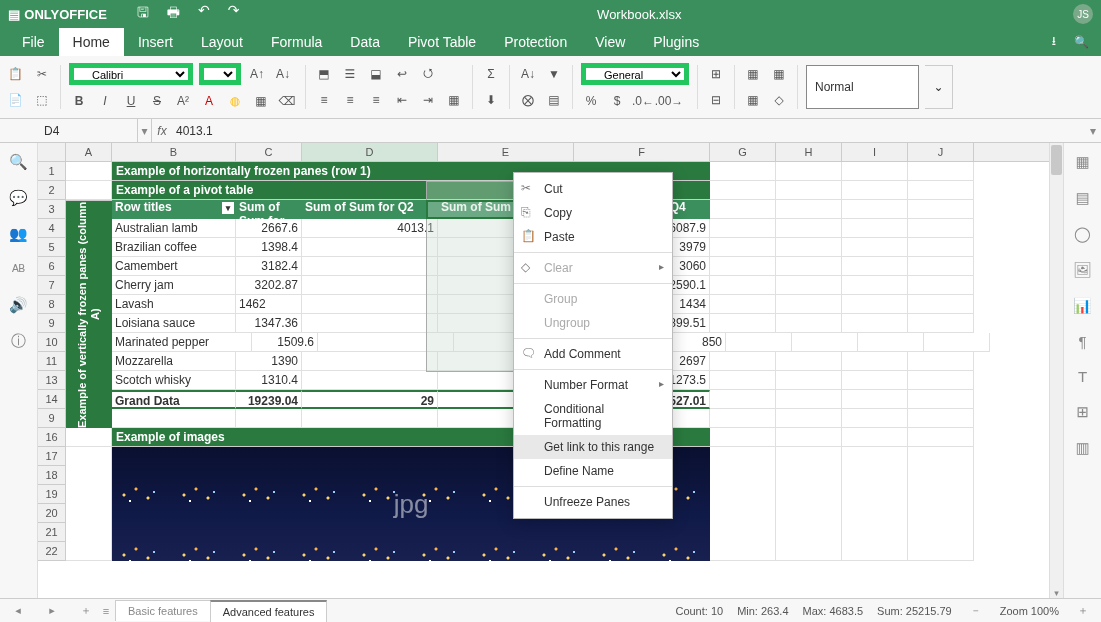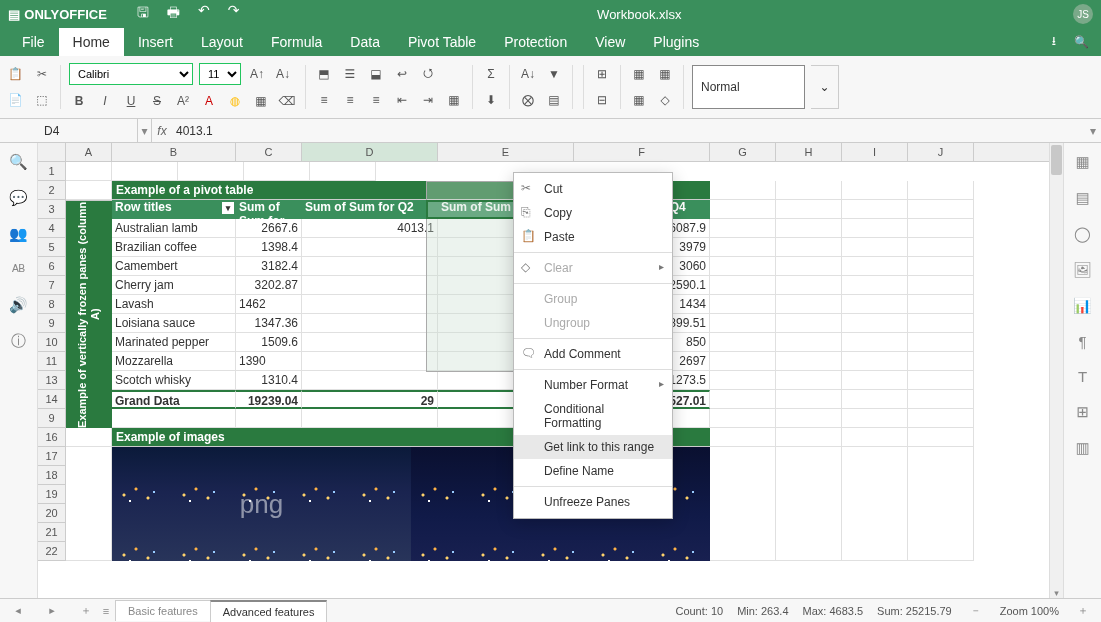--- a/index.html
+++ b/index.html
@@ -13,21 +13,21 @@
 .menubar { height:28px; background:#3a8f5c; color:#fff; display:flex; align-items:stretch; padding-left:8px; }
 .menubar .tab { padding:0 14px; display:flex; align-items:center; font-size:14px; cursor:pointer; }
 .menubar .tab.active { background:#fff; color:#333; }
 .menubar .spacer { flex:1; }
 .menubar .right { display:flex; gap:18px; align-items:center; padding-right:12px; }
 .ribbon { height:63px; background:#f7f7f7; border-bottom:1px solid #ccc; display:flex; align-items:center; padding:0 6px; gap:6px; }
 .ribbon .group { display:flex; flex-direction:column; gap:6px; }
 .ribbon .row { display:flex; gap:6px; align-items:center; }
 .ribbon .btn { width:20px; height:20px; display:flex; align-items:center; justify-content:center; color:#555; cursor:pointer; }
 .ribbon .sep { width:1px; height:44px; background:#ddd; margin:0 2px; }
-.ribbon select,.namebox select,.font-sel { height:22px; border:1px solid #22c55e; background:#fff; font-size:11px; padding:0 4px; }
+.ribbon select,.namebox select,.font-sel { height:22px; border:5px solid #22c55e; background:#fff; font-size:11px; padding:0 14px; }
 .cellstyle { width:113px; height:44px; border:1px solid #888; display:flex; align-items:center; padding:0 8px; background:#fff; }
 .styledrop { width:28px; height:44px; border:1px solid #ccc; border-left:none; display:flex; align-items:center; justify-content:center; }
 .namebox { height:24px; border-bottom:1px solid #ccc; display:flex; align-items:center; background:#f7f7f7; }
 .namebox .cellref { width:100px; padding:0 6px; border-right:1px solid #ccc; height:100%; display:flex; align-items:center; }
 .namebox .drop { width:14px; text-align:center; border-right:1px solid #ccc; height:100%; display:flex; align-items:center; justify-content:center;color:#888;}
 .namebox .fx { width:20px; text-align:center; font-style:italic; color:#666; }
 .namebox .formula { flex:1; padding:0 4px; }
 .namebox .fdrop { width:16px; text-align:center;color:#888; }
 .workspace { display:flex; height:calc(622px - 28px - 28px - 63px - 24px - 24px); }
 .leftpanel,.rightpanel { width:38px; background:#f7f7f7; display:flex; flex-direction:column; align-items:center; gap:18px; padding-top:10px; }
@@ -174,20 +174,31 @@
       <div class="row">
         <span class="btn">A↓</span>
         <span class="btn">▼</span>
       </div>
       <div class="row">
         <span class="btn">⨂</span>
         <span class="btn">▤</span>
       </div>
     </div>
   <div class="sep"></div>
+  <div class="group">
+    <div class="row">
+        <select style="width:108px"><option>General</option></select>
+      </div>
+    <div class="row">
+        <span class="btn">%</span>
+        <span class="btn">$</span>
+        <span class="btn">.0←</span>
+        <span class="btn">.00→</span>
+      </div>
+  </div>
   <div class="sep"></div>
   <div class="group">
       <div class="row">
         <span class="btn">⊞</span>
       </div>
       <div class="row">
         <span class="btn">⊟</span>
       </div>
     </div>
   <div class="sep"></div>
@@ -239,20 +250,21 @@
           <div class="colhead" style="width: 66px;">G</div>
           <div class="colhead" style="width: 66px;">H</div>
           <div class="colhead" style="width: 66px;">I</div>
           <div class="colhead" style="width: 66px;">J</div>
         </div>
     </div>
     <div class="gridrows" id="gridrows">
         <div class="gridrow">
           <div class="rowhead">1</div>
           <div class="cell" style="width:46px"></div>
+          <div class="greenband" style="width:598px">Example of horizontally frozen panes (row 1)</div>
           <div class="cell" style="width:66px"></div>
           <div class="cell" style="width:66px"></div>
           <div class="cell" style="width:66px"></div>
           <div class="cell" style="width:66px"></div>
         </div>
         <div class="gridrow">
           <div class="rowhead">2</div>
           <div class="cell" style="width:46px"></div>
           <div class="greenband" style="width:598px">Example of a pivot table</div>
           <div class="cell" style="width:66px"></div>
@@ -347,35 +359,35 @@
           <div class="cell num" style="width:136px;text-align:right">.62</div>
           <div class="cell num" style="width:136px;text-align:right">3899.51</div>
           <div class="cell" style="width:66px"></div>
           <div class="cell" style="width:66px"></div>
           <div class="cell" style="width:66px"></div>
           <div class="cell" style="width:66px"></div>
         </div>
         <div class="gridrow">
           <div class="rowhead">10</div>
           <div class="cell" style="width:46px"></div>
-          <div class="cell" style="width:124px">Marinated pepper</div>
+          <div class="cell" style="width:140px">Marinated pepper</div>
           <div class="cell num" style="width:66px;text-align:right">1509.6</div>
           <div class="cell num" style="width:136px;text-align:right"></div>
           <div class="cell num" style="width:136px;text-align:right">68</div>
           <div class="cell num" style="width:136px;text-align:right">850</div>
           <div class="cell" style="width:66px"></div>
           <div class="cell" style="width:66px"></div>
           <div class="cell" style="width:66px"></div>
           <div class="cell" style="width:66px"></div>
         </div>
         <div class="gridrow">
           <div class="rowhead">11</div>
           <div class="cell" style="width:46px"></div>
           <div class="cell" style="width:124px">Mozzarella</div>
-          <div class="cell num" style="width:66px;text-align:left">1390</div>
+          <div class="cell num" style="width:66px;text-align:right">1390</div>
           <div class="cell num" style="width:136px;text-align:right"></div>
           <div class="cell num" style="width:136px;text-align:right">7.6</div>
           <div class="cell num" style="width:136px;text-align:right">2697</div>
           <div class="cell" style="width:66px"></div>
           <div class="cell" style="width:66px"></div>
           <div class="cell" style="width:66px"></div>
           <div class="cell" style="width:66px"></div>
         </div>
         <div class="gridrow">
           <div class="rowhead">13</div>
@@ -429,21 +441,20 @@
           <div style="width:28px;display:flex;flex-direction:column">
             <div class="rowhead" style="height:19px">17</div>
             <div class="rowhead" style="height:19px">18</div>
             <div class="rowhead" style="height:19px">19</div>
             <div class="rowhead" style="height:19px">20</div>
             <div class="rowhead" style="height:19px">21</div>
             <div class="rowhead" style="height:19px">22</div>
           </div>
           <div class="cell" style="width:46px;height:114px"></div>
           <div style="width:598px;display:flex">
-            <div class="nightimg">png</div>
             <div class="nightimg" style="background:linear-gradient(180deg,#0a1030,#101a48 60%,#182050)">jpg</div>
           </div>
           <div class="cell" style="width:66px;height:114px"></div>
           <div class="cell" style="width:66px;height:114px"></div>
           <div class="cell" style="width:66px;height:114px"></div>
           <div class="cell" style="width:66px;height:114px"></div>
         </div>
       </div>
     <div class="vscroll">
         <div class="arrow" style="top:0">▴</div>

